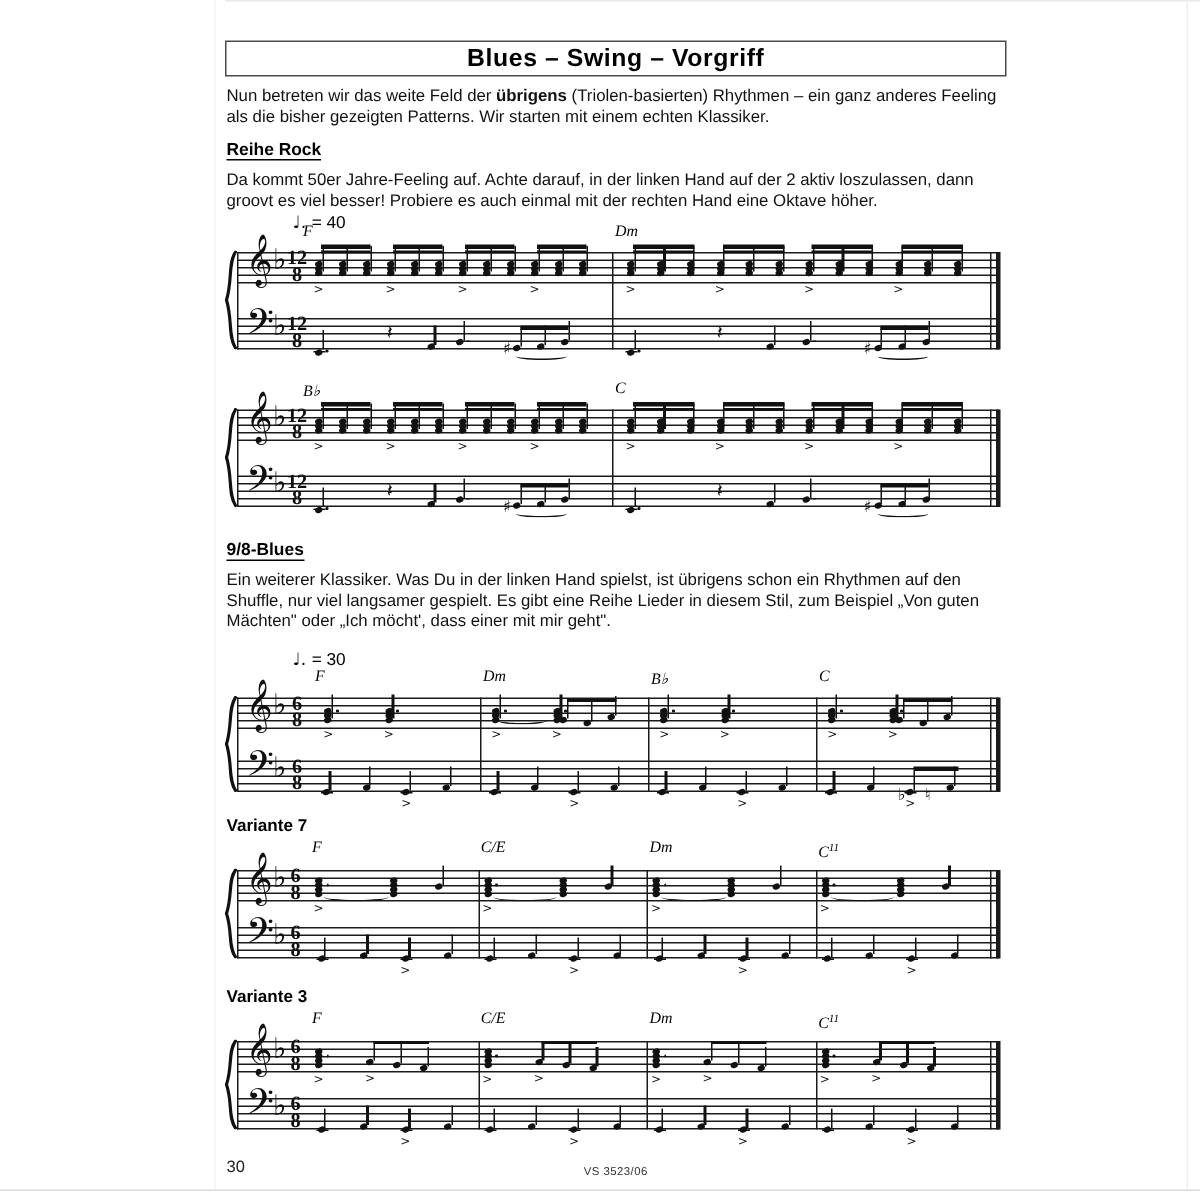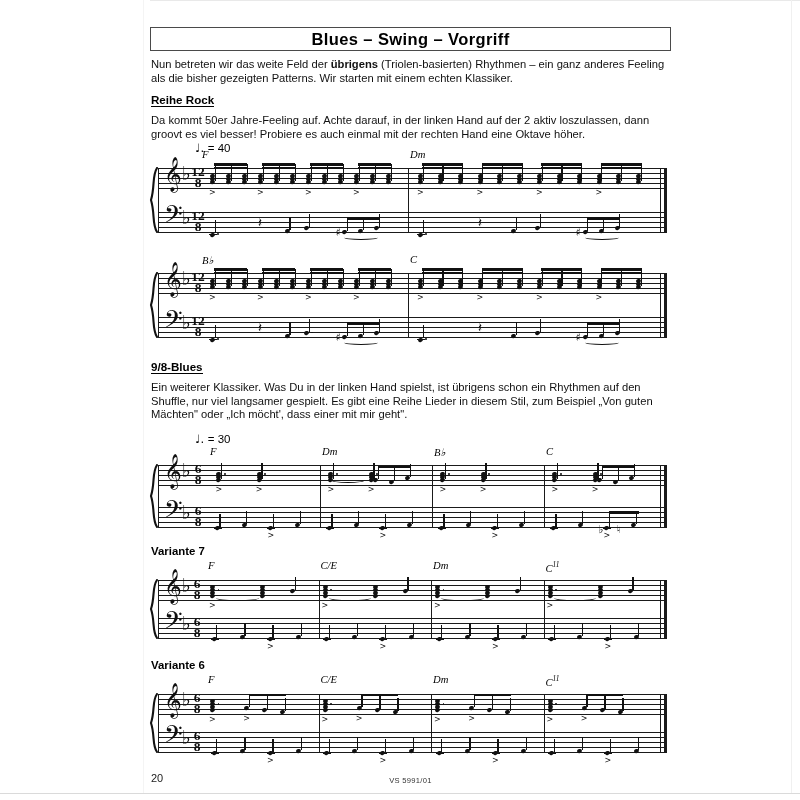--- a/index.html
+++ b/index.html
@@ -812,21 +812,21 @@
         <div class="noteblob" style="left: 419.25px; top: 66.5px; width: 5.2px; height: 4.1px; transform: rotate(-17deg);"></div>
         <div class="stem" style="left: 423.85px; top: 54.5px; height: 13px;"></div>
         <div class="ledger" style="left: 446.375px; top: 71px; width: 8px;"></div>
         <div class="noteblob" style="left: 447.375px; top: 69px; width: 5.2px; height: 4.1px; transform: rotate(-17deg);"></div>
         <div class="stem" style="left: 451.975px; top: 57px; height: 13px;"></div>
         <div class="accent" style="left: 446.375px; top: 74px;">&gt;</div>
         <div class="noteblob" style="left: 475.5px; top: 66.5px; width: 5.2px; height: 4.1px; transform: rotate(-17deg);"></div>
         <div class="stem" style="left: 480.1px; top: 54.5px; height: 13px;"></div>
       </div>
 
-    <div class="var-head" style="top:659px;">Variante 6</div>
+    <div class="var-head" style="top:659px;">Variante 3</div>
     <div class="system" id="sys5" style="left:8px;top:682px;width:508px;height:78px;">
         <div class="staff" style="top: 12px; height: 21px;">
           <div class="line" style="top: 0px;"></div>
           <div class="line" style="top: 5px;"></div>
           <div class="line" style="top: 10px;"></div>
           <div class="line" style="top: 15px;"></div>
           <div class="line" style="top: 20px;"></div>
         </div>
         <div class="staff" style="top: 50px; height: 21px;">
           <div class="line" style="top: 0px;"></div>
@@ -955,17 +955,17 @@
         <div class="noteblob" style="left: 419.25px; top: 66.5px; width: 5.2px; height: 4.1px; transform: rotate(-17deg);"></div>
         <div class="stem" style="left: 423.85px; top: 54.5px; height: 13px;"></div>
         <div class="ledger" style="left: 446.375px; top: 71px; width: 8px;"></div>
         <div class="noteblob" style="left: 447.375px; top: 69px; width: 5.2px; height: 4.1px; transform: rotate(-17deg);"></div>
         <div class="stem" style="left: 451.975px; top: 57px; height: 13px;"></div>
         <div class="accent" style="left: 446.375px; top: 74px;">&gt;</div>
         <div class="noteblob" style="left: 475.5px; top: 66.5px; width: 5.2px; height: 4.1px; transform: rotate(-17deg);"></div>
         <div class="stem" style="left: 480.1px; top: 54.5px; height: 13px;"></div>
       </div>
 
-    <div class="footer-page">20</div>
-    <div class="footer-code">VS 5991/01</div>
+    <div class="footer-page">30</div>
+    <div class="footer-code">VS 3523/06</div>
 
   </div>
 </div>
 
 </body></html>

